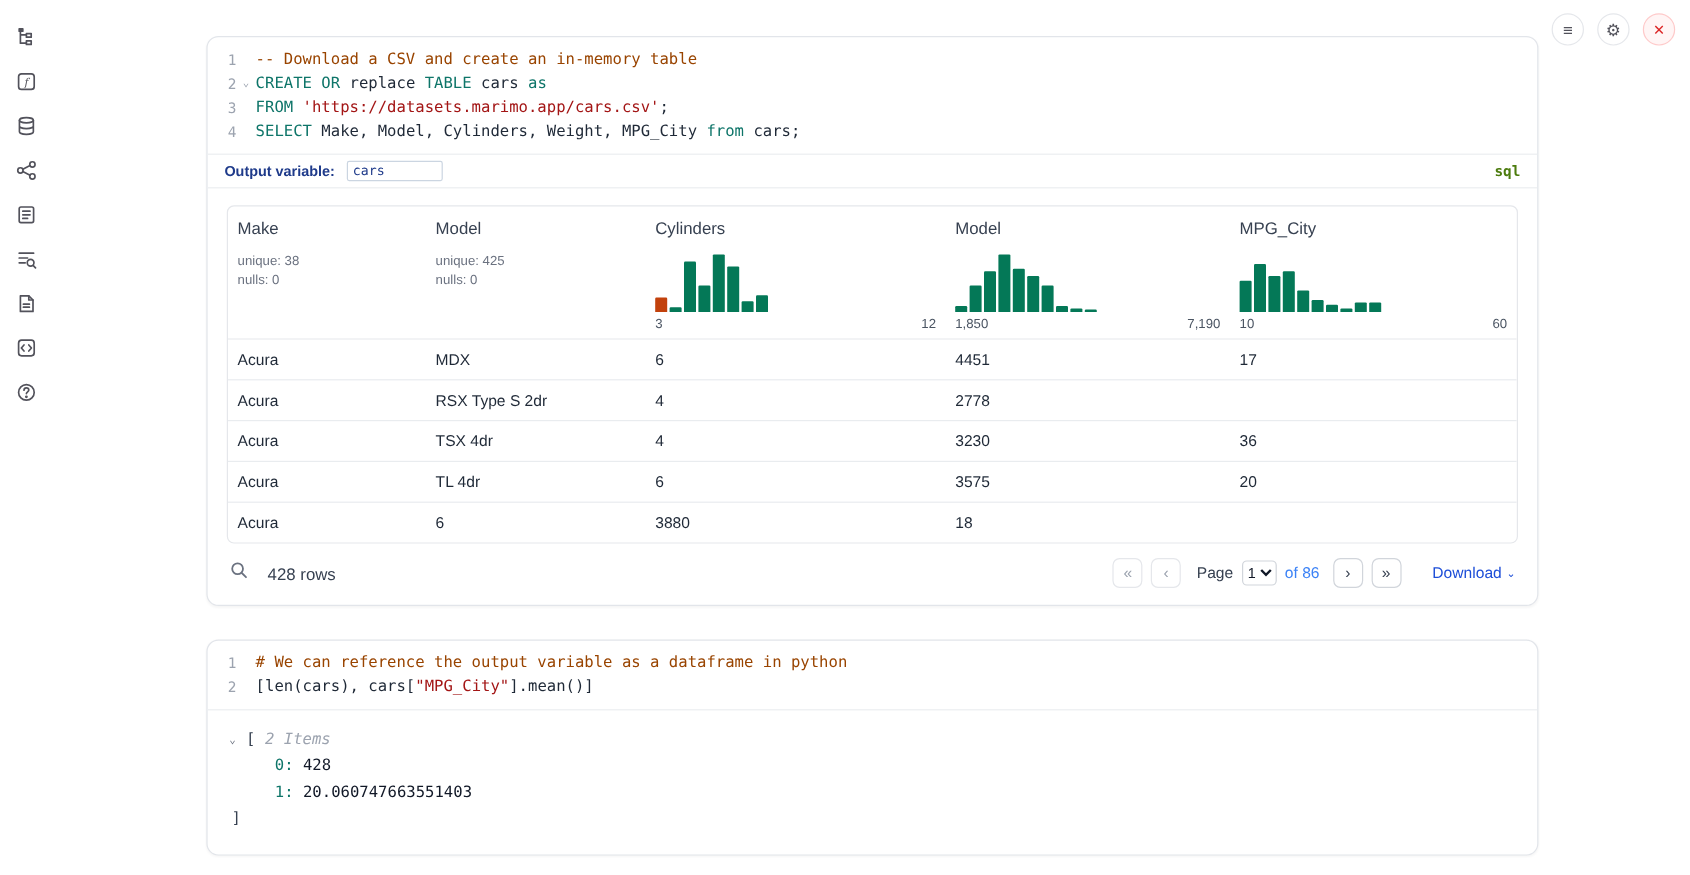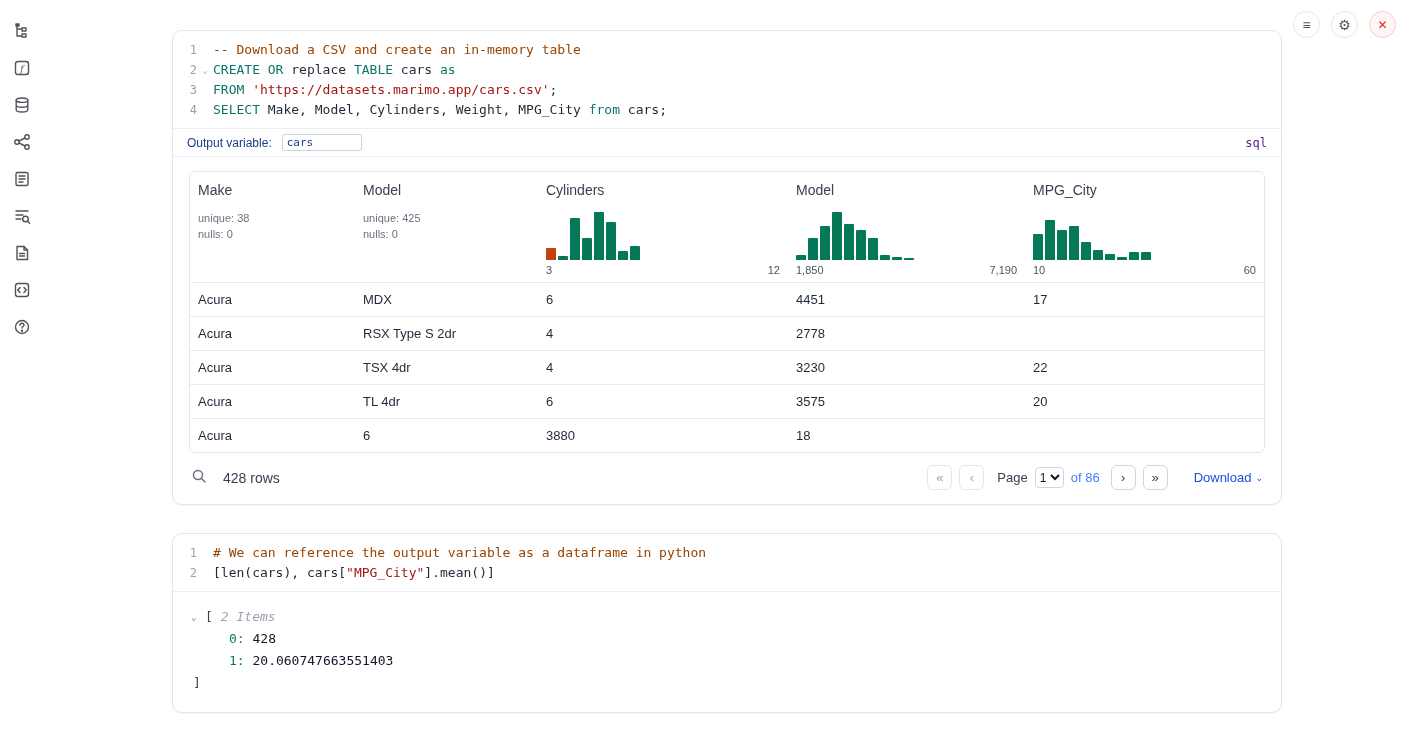--- a/index.html
+++ b/index.html
@@ -33,25 +33,25 @@
   .fold { width:16px; text-align:center; color:#9ca3af; font-size:9px; flex:none; }
   .code-text { white-space:pre; color:#1f2937; }
   .tok-kw { color:#0e7569; }
   .tok-cm { color:#994400; }
   .tok-str { color:#a31515; }
   .border-bottom { border-bottom:1px solid #eceef1; }
 
   
   .outvar-bar { display:flex; align-items:center; height:28px; padding:0 14px; gap:10px;
                 border-bottom:1px solid #eceef1; }
-  .outvar-label { font-size:12px; font-weight:normal; color:#1e3a8a; }
+  .outvar-label { font-size:12px; font-weight:bold; color:#1e3a8a; }
   .outvar-input { width:80px; height:17px; border:1px solid #cbd5e1; border-radius:2px;
                   font-family:"DejaVu Sans Mono", monospace; font-size:11px; color:#1e3a8a;
                   padding:0 4px; }
-  .lang-badge { margin-left:auto; font-size:12px; color:#4c1d95; font-family:"DejaVu Sans Mono", monospace; }
+  .lang-badge { margin-left:auto; font-size:12px; color:#4d7c0f; font-family:"DejaVu Sans Mono", monospace;font-weight:bold; }
 
   
   .table-wrap { margin:14px 16px 0 16px; border:1px solid #e5e7eb; border-radius:6px; overflow:hidden; }
   .t-grid { display:grid; grid-template-columns:165px 183px 250px 237px auto; }
   .th { padding:10px 8px 6px 8px; }
   .th-label { font-size:14px; color:#374151; margin-bottom:12px; }
   .th-meta { font-size:11px; color:#6b7280; line-height:16px; }
   .hist { display:flex; align-items:flex-end; gap:2px; height:50px; width:fit-content; }
   .hist .bar { width:10px; background:#047857; border-radius:1px 1px 0 0; }
   .hist .bar.hl { background:#c2410c; }
@@ -279,21 +279,21 @@
             <div class="td">Acura</div>
             <div class="td">RSX Type S 2dr</div>
             <div class="td">4</div>
             <div class="td">2778</div>
           </div>
           <div class="tr">
             <div class="td">Acura</div>
             <div class="td">TSX 4dr</div>
             <div class="td">4</div>
             <div class="td">3230</div>
-            <div class="td">22</div>
+            <div class="td">36</div>
           </div>
           <div class="tr">
             <div class="td">Acura</div>
             <div class="td">TL 4dr</div>
             <div class="td">6</div>
             <div class="td">3575</div>
             <div class="td">20</div>
           </div>
           <div class="tr">
             <div class="td">Acura</div>

